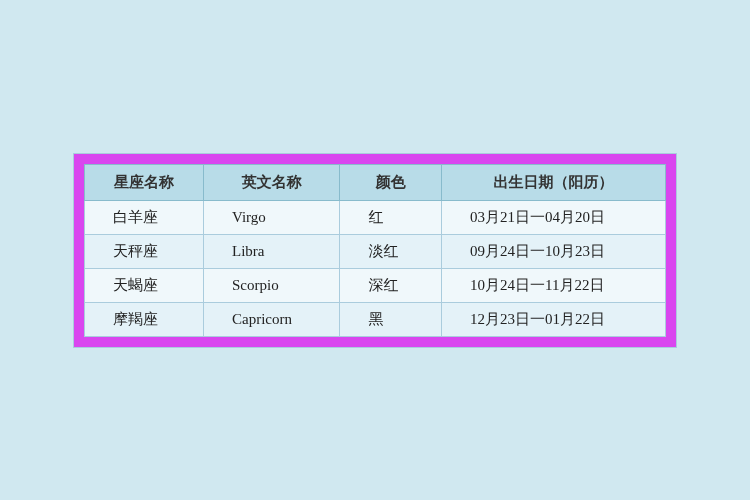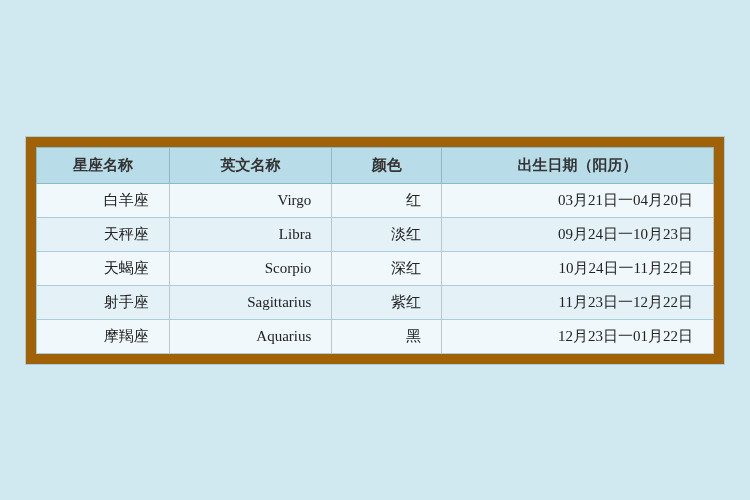--- a/index.html
+++ b/index.html
@@ -12,45 +12,45 @@
       width: 750px;
       height: 500px;
       background-color: #d0e8f0;
       display: flex;
       align-items: center;
       justify-content: center;
       font-family: "SimSun", "宋体", serif;
     }
 
     .table-container {
-      background-color: #a16207;
+      background-color: #d946ef;
       border: 1px solid #aaccdd;
       padding: 10px;
-      width: 700px;
+      width: 604px;
     }
 
     table {
       width: 100%;
       border-collapse: collapse;
       font-size: 15px;
     }
 
     thead tr th {
       background-color: #b8dce8;
       border: 1px solid #88bbcc;
       padding: 8px 12px;
       text-align: center;
       font-weight: bold;
       color: #333;
     }
 
     tbody tr td {
       border: 1px solid #aaccdd;
-      padding: 7px 20px;
-      text-align: right;
+      padding: 7px 28px;
+      text-align: left;
       color: #222;
       background-color: #f0f8fb;
     }
 
     tbody tr:nth-child(even) td {
       background-color: #e4f2f8;
     }
   </style>
 </head>
 <body>
@@ -78,26 +78,20 @@
           <td>淡红</td>
           <td>09月24日一10月23日</td>
         </tr>
         <tr>
           <td>天蝎座</td>
           <td>Scorpio</td>
           <td>深红</td>
           <td>10月24日一11月22日</td>
         </tr>
         <tr>
-          <td>射手座</td>
-          <td>Sagittarius</td>
-          <td>紫红</td>
-          <td>11月23日一12月22日</td>
-        </tr>
-        <tr>
           <td>摩羯座</td>
-          <td>Aquarius</td>
+          <td>Capricorn</td>
           <td>黑</td>
           <td>12月23日一01月22日</td>
         </tr>
       </tbody>
   </table>
 </div>
 
 </body></html>

